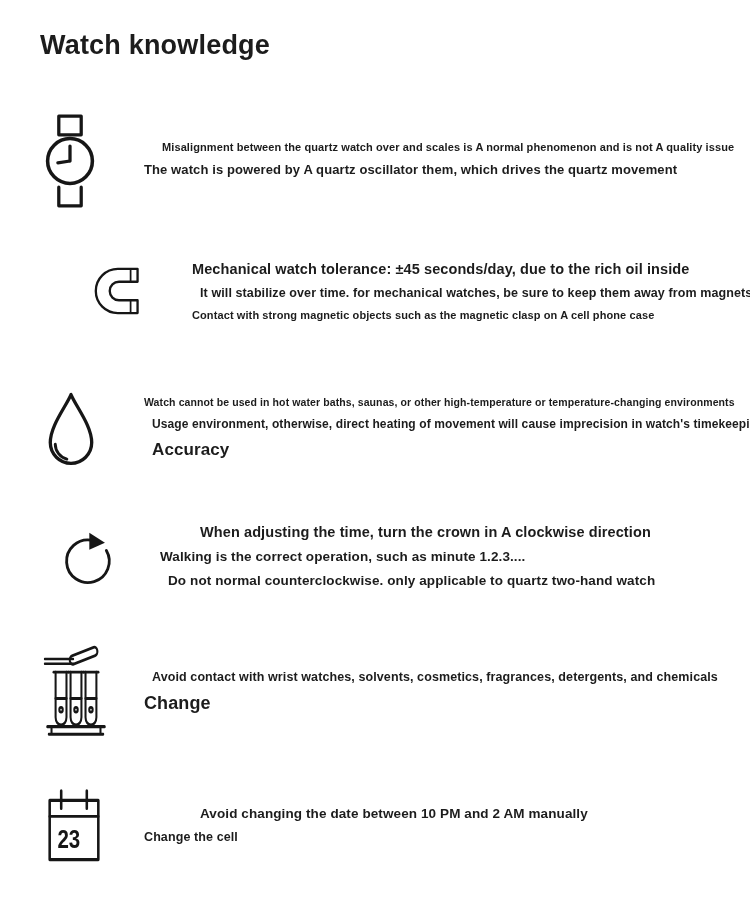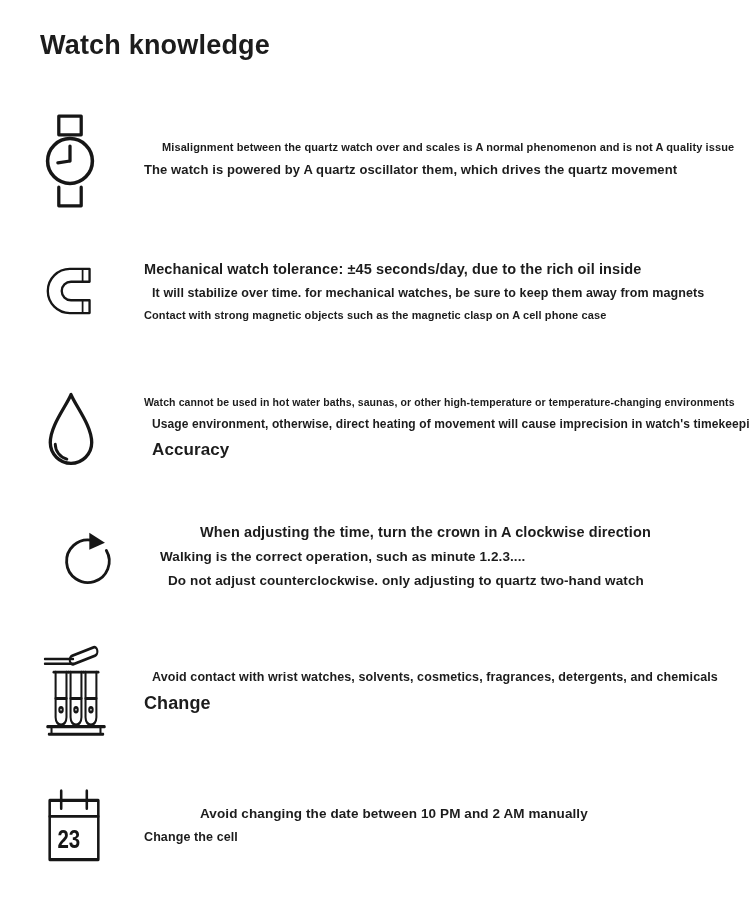--- a/index.html
+++ b/index.html
@@ -44,21 +44,21 @@
   .fz14 { font-size: 14.5px; }
   .fz17 { font-size: 17px; margin-top: 2px; }
   .fz18 { font-size: 18px; margin-top: 2px; }
   
   .ind-xs { margin-left: 8px; }
   .ind-sm { margin-left: 18px; }
   .ind-md { margin-left: 40px; }
   .ind-lg { margin-left: 56px; }
   
   .sec1 { margin-top: 52px; }
-  .sec2 { margin-top: 52px; }
+  .sec2 { margin-top: 52px; padding-left: 48px; }
   .sec3 { margin-top: 56px; }
   .sec4 { margin-top: 44px; padding-left: 16px; }
   .sec5 { margin-top: 46px; }
   .sec6 { margin-top: 48px; }
   .pt0  { padding-top: 0; }
   .pt4  { padding-top: 4px; }
   .pt10 { padding-top: 10px; }
   .pt20 { padding-top: 20px; }
   .pt26 { padding-top: 26px; }
   .pt28 { padding-top: 28px; }
@@ -115,21 +115,21 @@
 <div class="sec sec4">
   <div class="icon-box">
     <svg width="64" height="78" viewBox="0 0 90 90">
       <path class="stroke" stroke-width="4" d="M 68 33 A 30 30 0 1 1 47 18.5"></path>
       <polygon points="44,8 66,22 44,32" fill="#161616"></polygon>
     </svg>
   </div>
   <div class="text-col pt4">
     <div class="line fz14 ind-md">When adjusting the time, turn the crown in A clockwise direction</div>
     <div class="line fz135">Walking is the correct operation, such as minute 1.2.3....</div>
-    <div class="line fz135 ind-xs">Do not adjust counterclockwise. only adjusting to quartz two-hand watch</div>
+    <div class="line fz135 ind-xs">Do not normal counterclockwise. only applicable to quartz two-hand watch</div>
   </div>
 </div>
 
 <div class="sec sec5">
   <div class="icon-box">
     <svg width="74" height="94" viewBox="0 0 100 100" preserveAspectRatio="none">
       <path class="stroke" stroke-width="2.5" d="M 4 16 L 46 16 M 4 21 L 46 21"></path>
       <rect class="stroke" stroke-width="3" x="40" y="8" width="42" height="9" rx="4.5" transform="rotate(-16 61 12)"></rect>
       <g class="stroke" stroke-width="3">
         <path d="M 20 30 L 20 78 A 8 8 0 0 0 36 78 L 36 30"></path>

